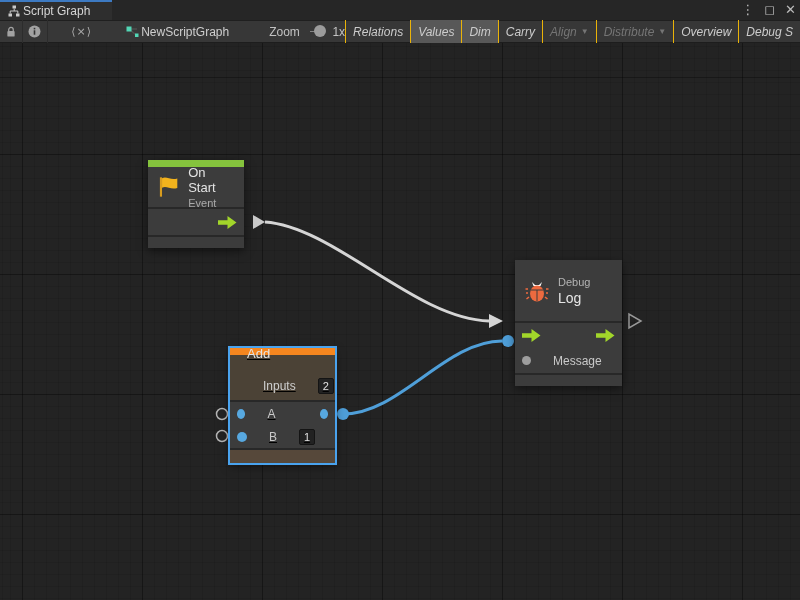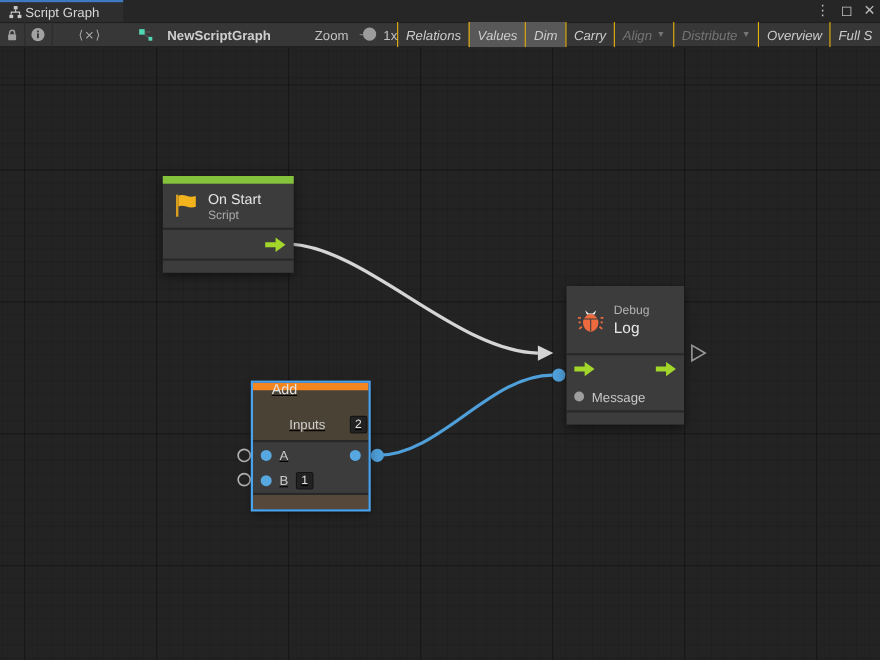--- a/index.html
+++ b/index.html
@@ -15,21 +15,21 @@
     color:#bdbdbd; font-size:13px; }
   .win-controls span { cursor:default; line-height:20px; }
 
   
   .toolbar { position:absolute; left:0; top:20px; width:800px; height:23px; background:#373737;
     border-top:1px solid #1f1f1f; border-bottom:1px solid #1d1d1d;
     display:flex; align-items:center; color:#c2c2c2; font-size:12px; }
   .tb-icon { height:23px; display:flex; align-items:center; justify-content:center; padding:0 6px; }
   .tb-sep { width:1px; height:23px; background:#2c2c2c; }
   .code-glyph { font-family:"DejaVu Sans", sans-serif; font-size:11px; letter-spacing:1px; color:#aaa; }
-  .graph-name { display:flex; align-items:center; gap:13px; margin-left:28px; color:#cfcfcf;font-weight:bold; }
+  .graph-name { display:flex; align-items:center; gap:2px; margin-left:28px; color:#cfcfcf; }
   .zoom-label { margin-left:40px; color:#c2c2c2; }
   .zoom-track { position:relative; width:90px; height:1px; background:#848484; margin-left:10px; }
   .zoom-handle { position:absolute; right:-2px; top:-6px; width:12px; height:12px; border-radius:50%;
     background:#9c9c9c; }
   .zoom-val { margin-left:8px; }
   .tb-buttons { margin-left:auto; display:flex; height:23px; }
   .tb-btn { height:23px; display:flex; align-items:center; padding:0 7px; border-left:1px solid #eab308;
     color:#cccccc; white-space:nowrap;font-style:italic; }
   .tb-btn.active { background:#585858; }
   .tb-btn.disabled { color:#757575; }
@@ -49,21 +49,21 @@
   
   .node { position:absolute; background:#3c3c3c; box-shadow:0 3px 9px rgba(0,0,0,.5); }
   .node.selected { outline:2px solid #4aa3ee;text-decoration:underline; }
   .accent { height:7px; }
   .nhead { display:flex; align-items:center; gap:8px; padding:0 9px; }
   .ntitle { font-size:13px; color:#e3e3e3; }
   .nsub { font-size:11px; color:#a9a9a9; margin-top:2px; }
   .ncat { font-size:11px; color:#b3b3b3; }
   .nbig { font-size:14px; color:#e6e6e6; margin-top:2px; }
   .nsep { height:2px; background:#282828; }
-  .prow { display:flex; align-items:center; gap:7px; padding:0 7px; }
+  .prow { display:flex; align-items:center; gap:22px; padding:0 7px; }
   .plabel { font-size:12px; color:#c9c9c9; }
   .dot { width:10px; height:10px; border-radius:50%; }
   .dot.blue { background:#57a8e0; }
   .dot.gray { background:#9e9e9e; width:9px; height:9px; }
   .valbox { min-width:16px; height:16px; background:#222; border:1px solid #141414; border-radius:2px;
     color:#e0e0e0; font-size:11px; display:flex; align-items:center; justify-content:center; padding:0 3px; }
   .spacer { flex:1; }
 </style>
 </head>
 <body>
@@ -127,21 +127,21 @@
     <div class="tb-btn">Carry</div>
     <div class="tb-btn disabled">
       <span>Align</span>
       <span class="dd">▼</span>
     </div>
     <div class="tb-btn disabled">
       <span>Distribute</span>
       <span class="dd">▼</span>
     </div>
     <div class="tb-btn">Overview</div>
-    <div class="tb-btn">Full S</div>
+    <div class="tb-btn">Debug S</div>
   </div>
 </div>
 
 <div class="canvas">
 
   <svg class="wires" viewBox="0 0 800 557">
 
     <polygon points="253,172 253,186 265,179" fill="#c9c9c9"></polygon>
 
     <path d="M265 179 C 335 184, 415 276, 489 278" stroke="#d5d5d5" stroke-width="3" fill="none"></path>
@@ -150,30 +150,30 @@
     <path d="M343 371 C 400 371, 445 298, 502 298" stroke="#4f9fd9" stroke-width="3" fill="none"></path>
     <circle cx="343" cy="371" r="6" fill="#4f9fd9"></circle>
     <circle cx="508" cy="298" r="6" fill="#4f9fd9"></circle>
 
     <polygon points="629,271 629,285 641,278" fill="none" stroke="#9a9a9a" stroke-width="1.5"></polygon>
 
     <circle cx="222" cy="371" r="5.5" fill="none" stroke="#b3b3b3" stroke-width="1.5"></circle>
     <circle cx="222" cy="393" r="5.5" fill="none" stroke="#b3b3b3" stroke-width="1.5"></circle>
   </svg>
 
-  <div class="node" style="left:148px; top:117px; width:119px;">
+  <div class="node" style="left:148px; top:117px; width:96px;">
     <div class="accent" style="background:#85c33d"></div>
     <div class="nhead" style="height:40px">
       <svg width="24" height="24" viewBox="0 0 24 24">
         <rect x="3" y="2" width="2.2" height="20" fill="#d89c1e"></rect>
         <path d="M5.2 3 C 10 0.5, 14 5.5, 21 3.2 L21 13 C 14 15.3, 10 10.3, 5.2 12.8 Z" fill="#f2b31d"></path>
       </svg>
       <div>
         <div class="ntitle">On Start</div>
-        <div class="nsub">Script</div>
+        <div class="nsub">Event</div>
       </div>
     </div>
     <div class="nsep"></div>
     <div class="prow" style="height:26px; justify-content:flex-end">
       <svg width="19" height="13" viewBox="0 0 19 13">
         <path d="M0 4.2 h9.5 v-4.2 l9 6.5 -9 6.5 v-4.2 h-9.5 z" fill="#a2d62a"></path>
       </svg>
     </div>
     <div class="nsep"></div>
     <div style="height:11px"></div>

